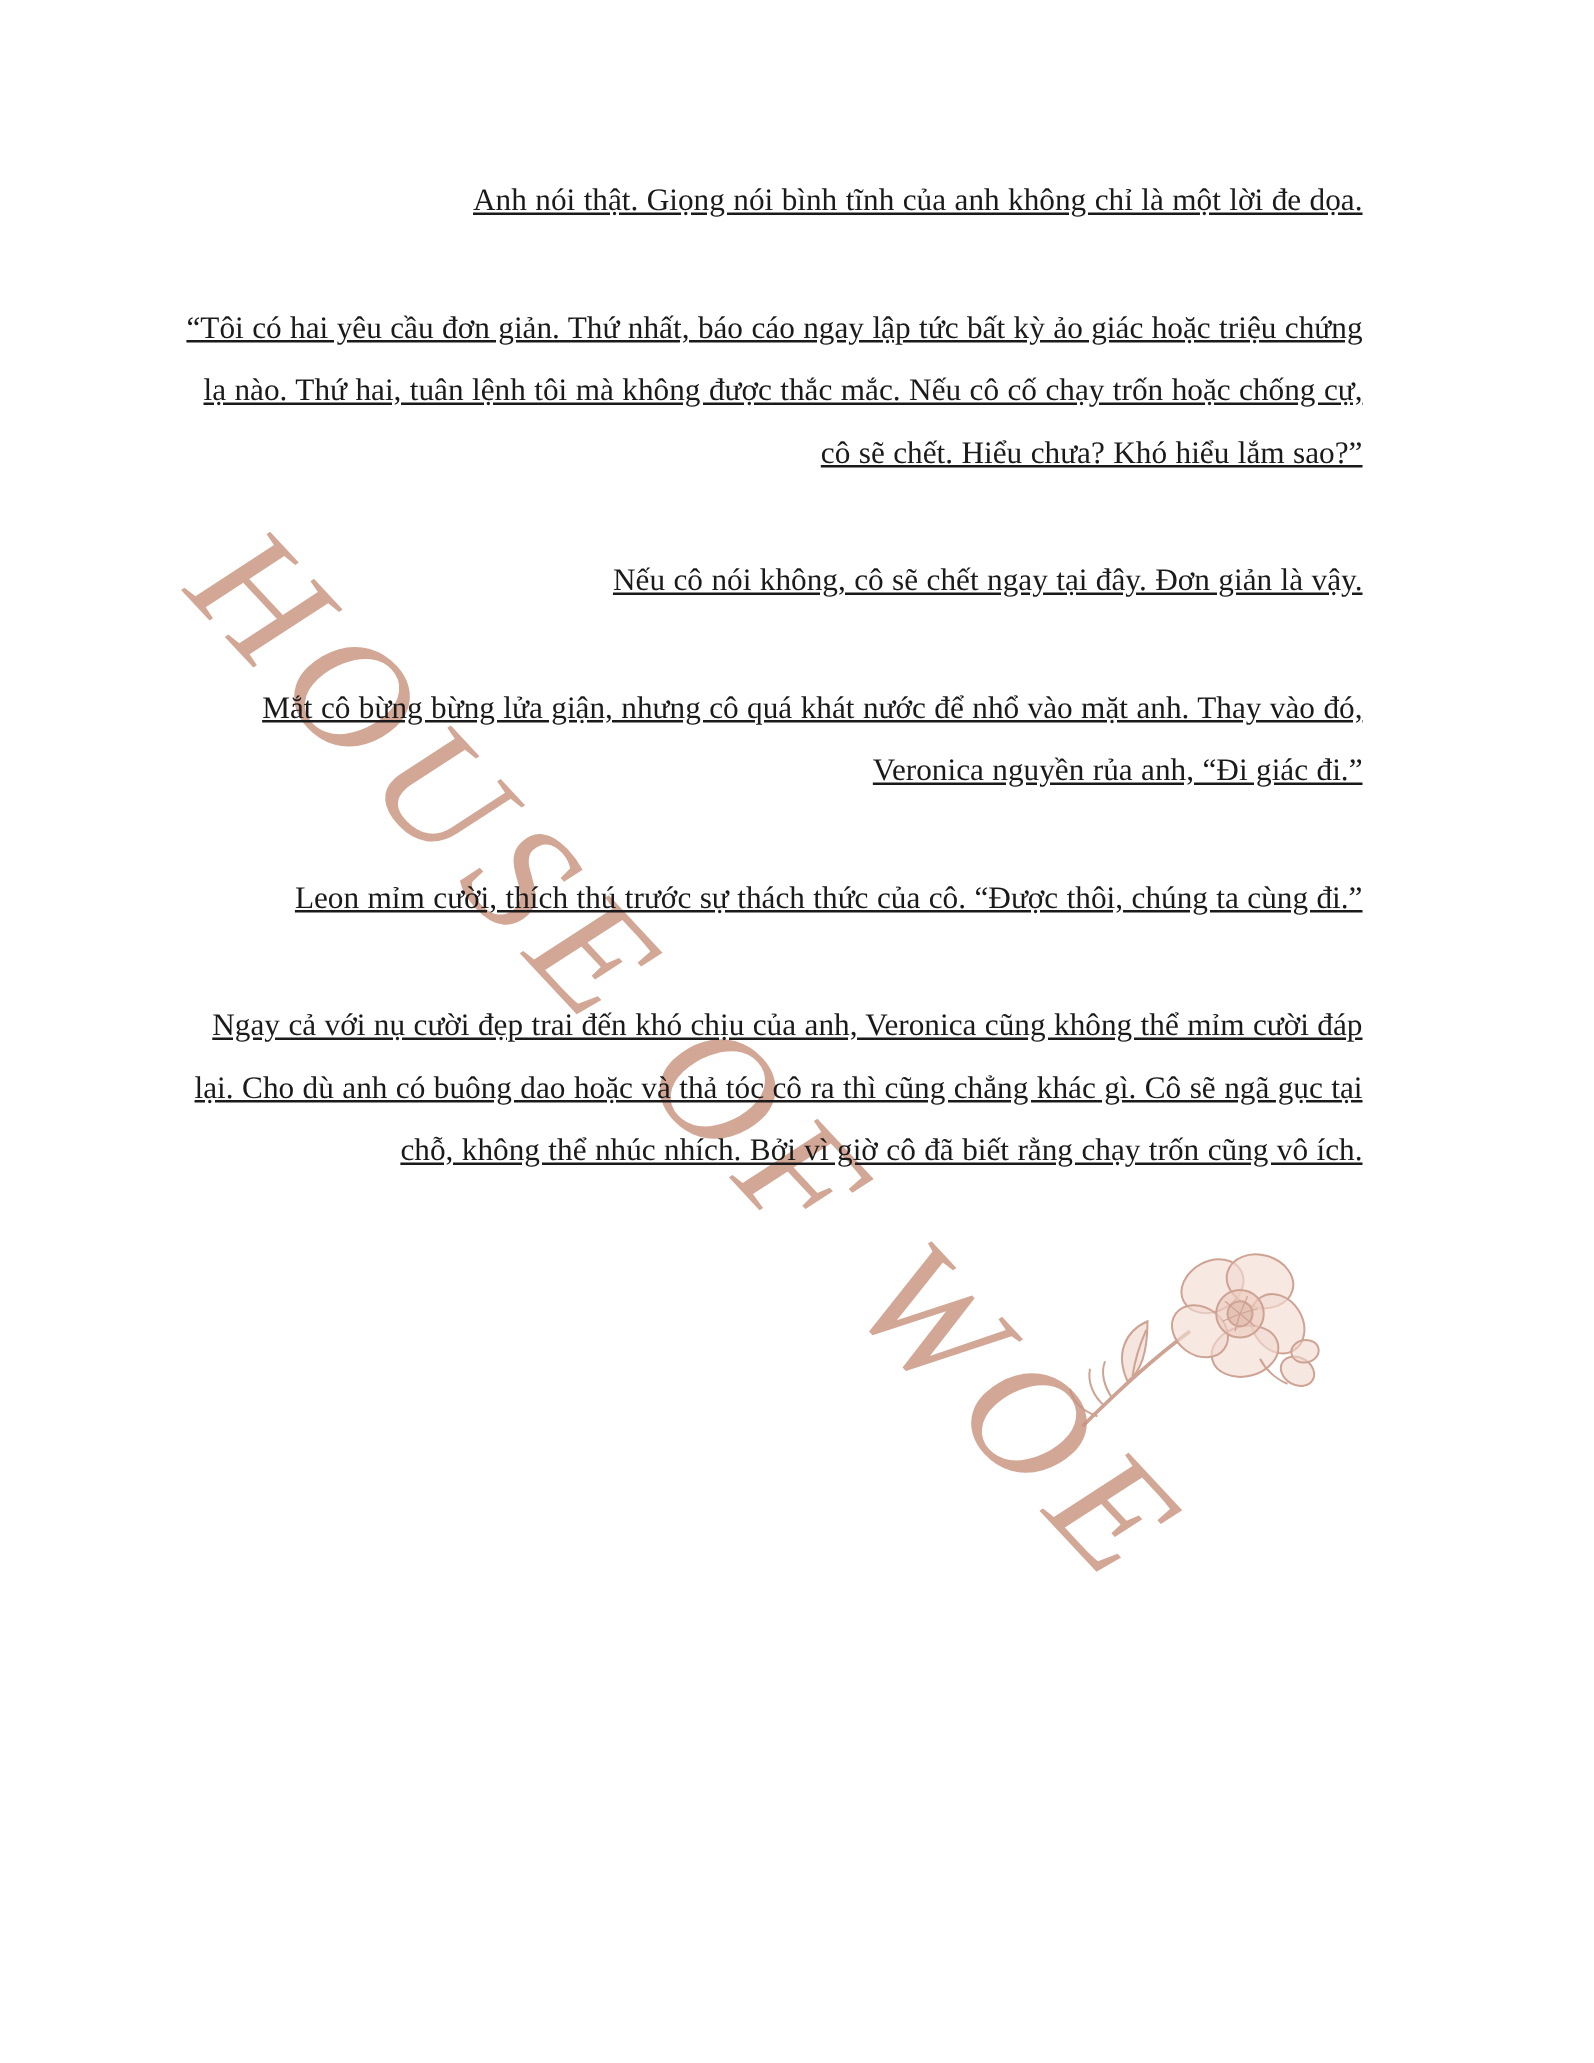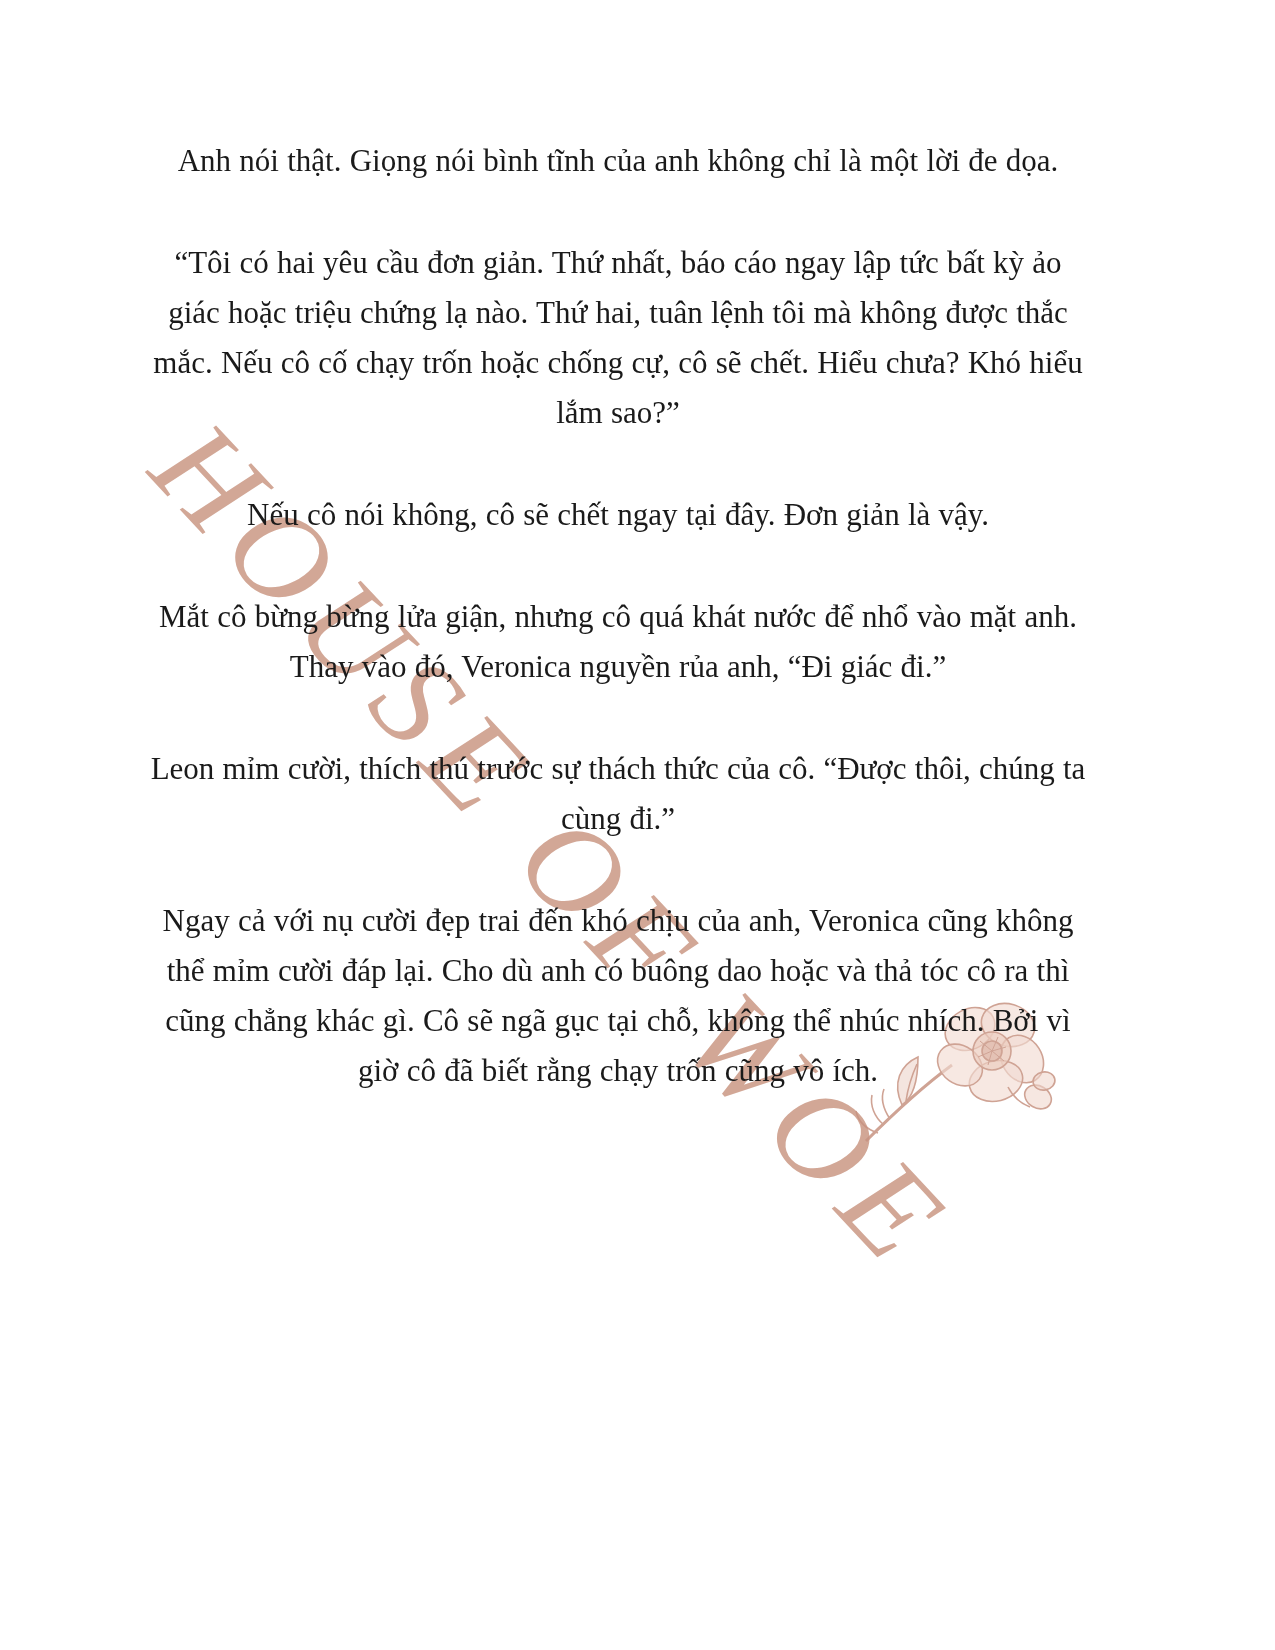--- a/index.html
+++ b/index.html
@@ -54,26 +54,27 @@
   
   .content {
     position: absolute;
     left: 146px;
     top: 136px;
     width: 944px;
     z-index: 2;
   }
   .para {
     font-family: "Liberation Serif", "DejaVu Serif", serif;
-    font-size: 31px;
+    font-size: 25px;
     line-height: 50px;
     color: #1a1a1a;
     margin: 0 0 52px 0;
-    text-align: center;
+    text-align: right;
     word-spacing: .5px;
+    text-decoration: underline;
   }
   .para:last-child { margin-bottom: 0; }
 </style>
 </head>
 <body>
 
 <div class="page">
 
   <div class="watermark">
     <div class="wm-text">HOUSE OF WOE</div>

